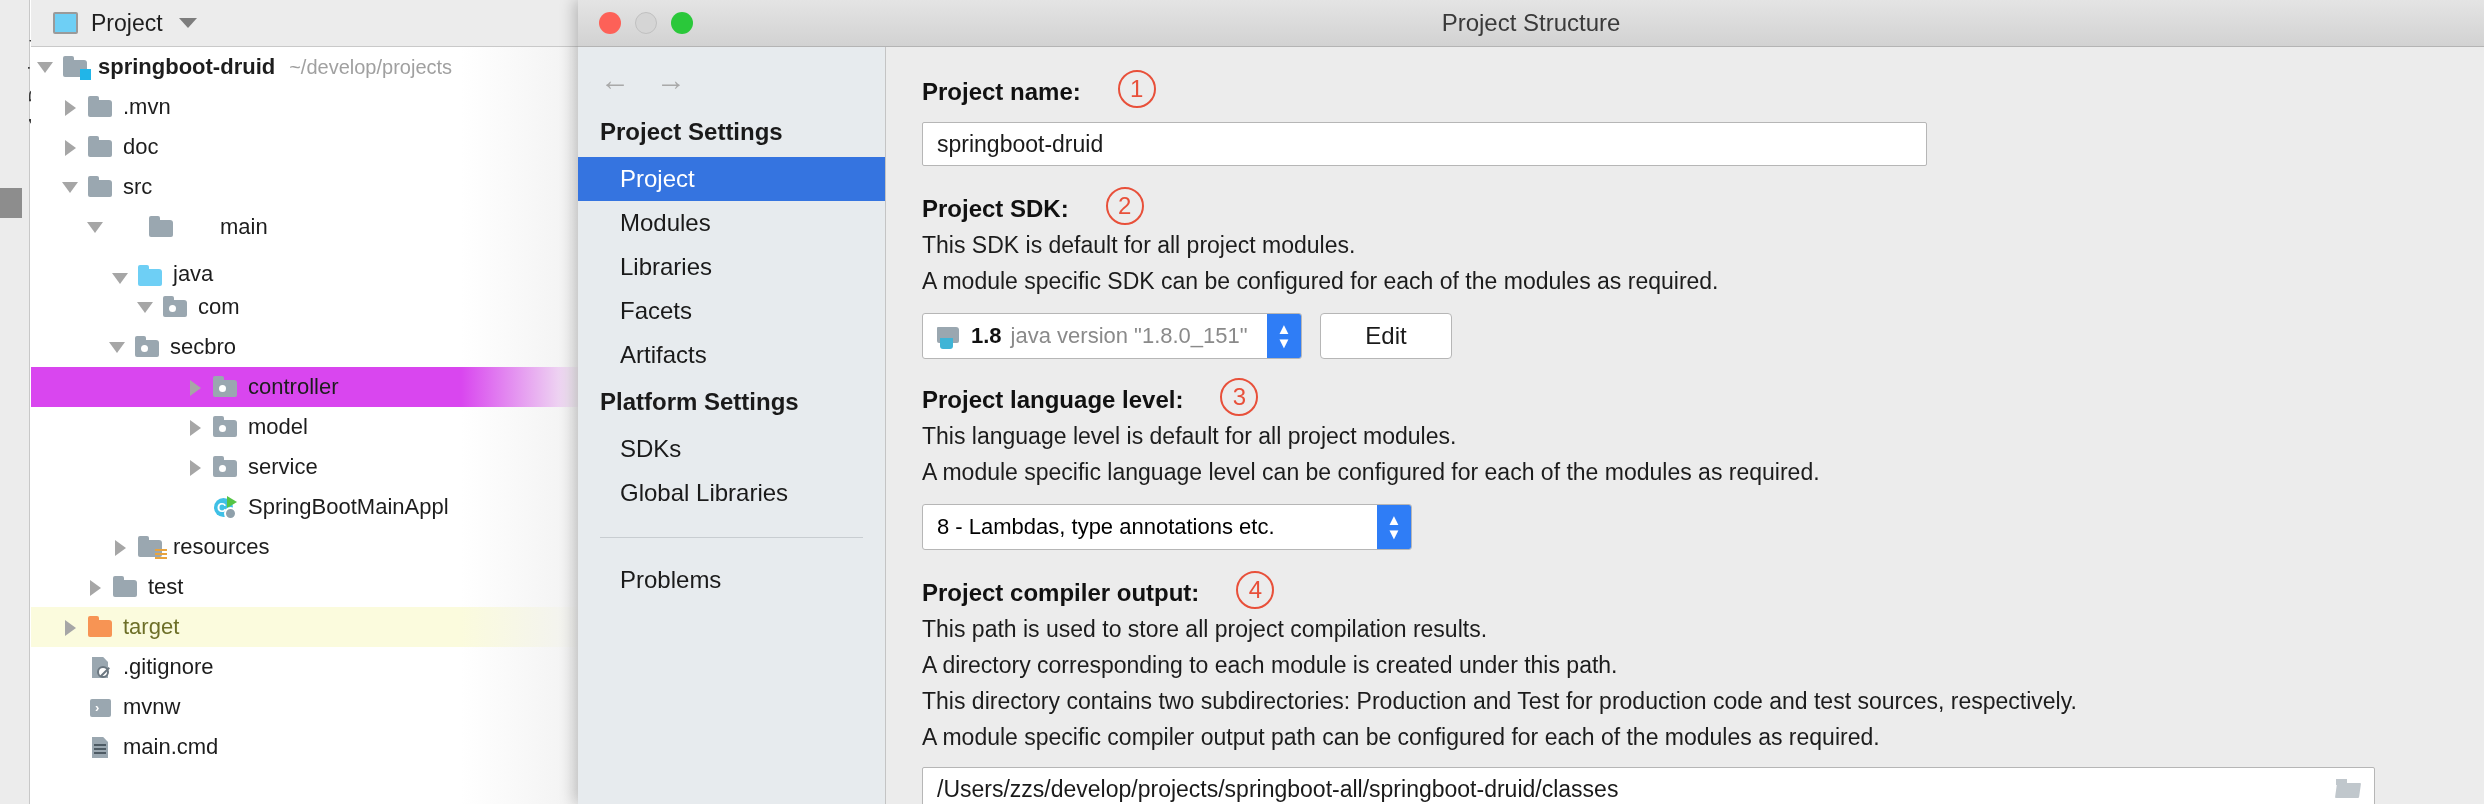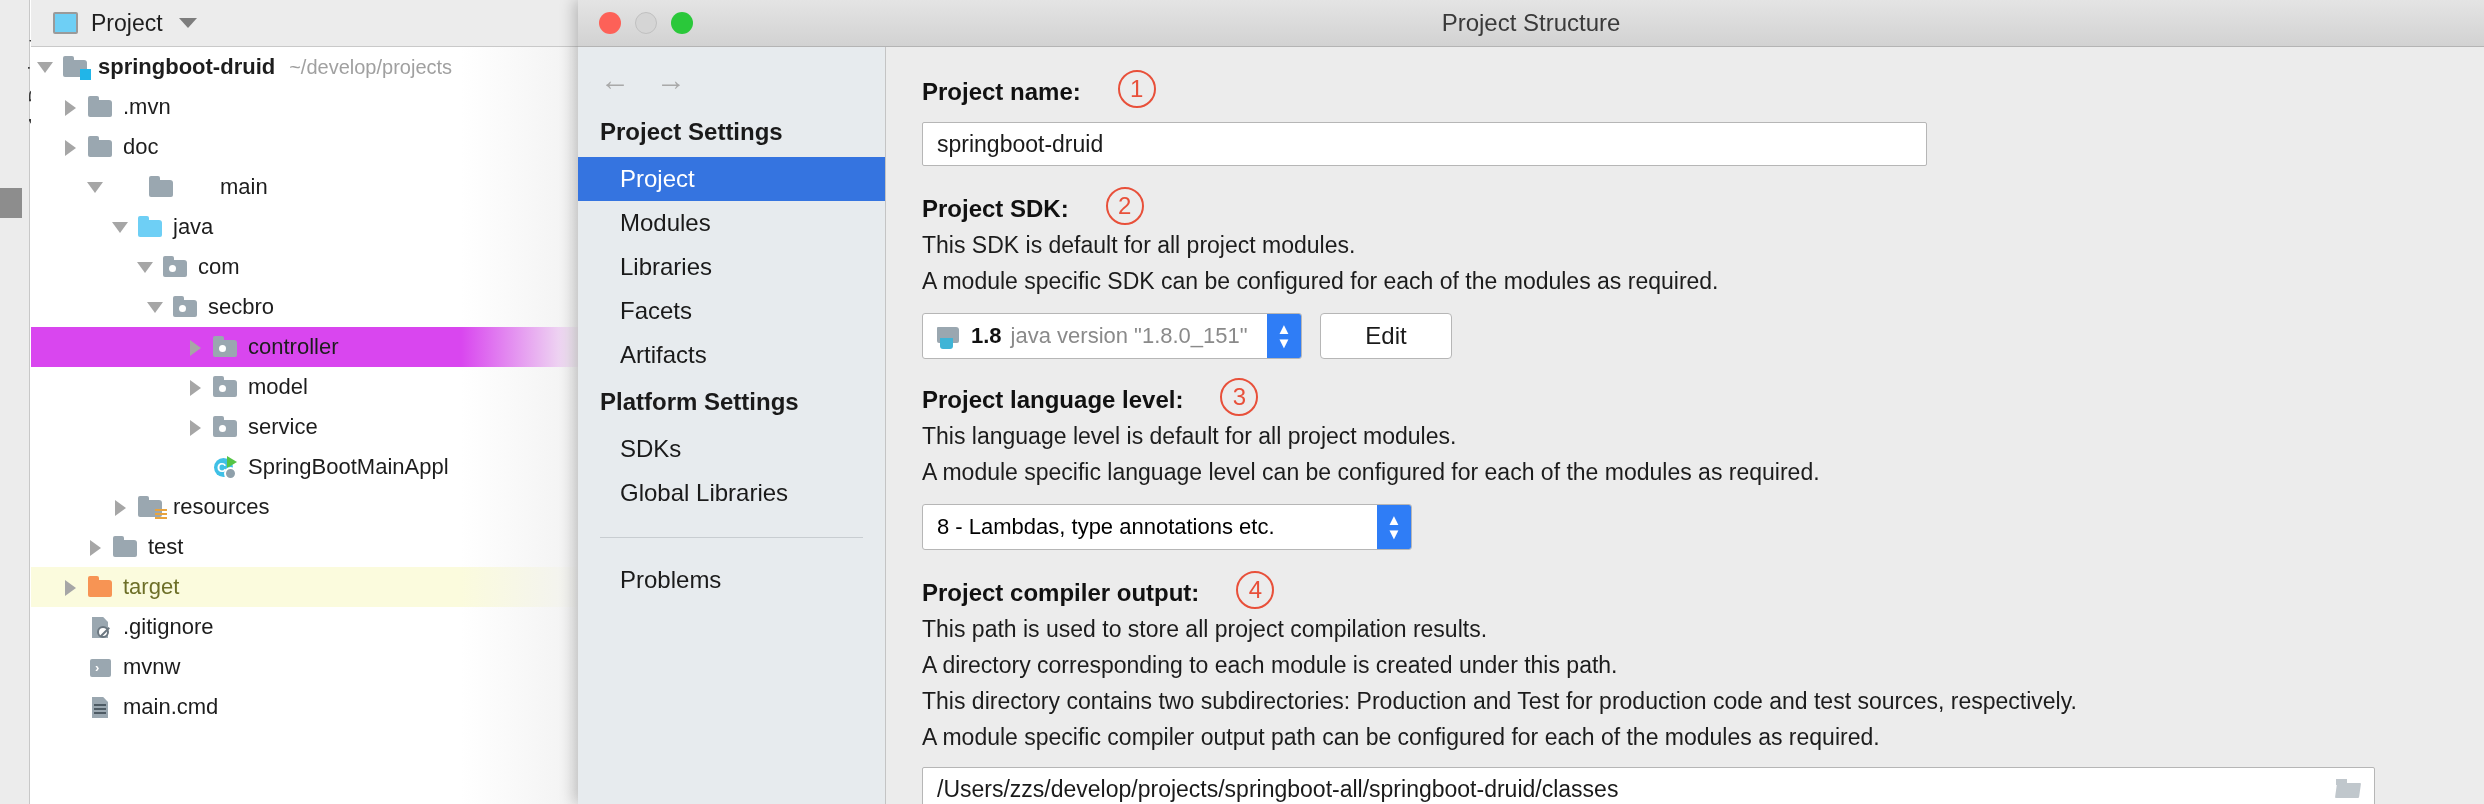--- a/index.html
+++ b/index.html
@@ -332,38 +332,43 @@
         <div class="trow" style="padding-left: 31px;">
           <span class="arrow right"></span>
           <span class="ficon ic-folder"></span>
           <span class="tlabel">.mvn</span>
         </div>
         <div class="trow" style="padding-left: 31px;">
           <span class="arrow right"></span>
           <span class="ficon ic-folder"></span>
           <span class="tlabel">doc</span>
         </div>
+        <div class="trow" style="padding-left: 31px;">
+          <span class="arrow down"></span>
+          <span class="ficon ic-folder"></span>
+          <span class="tlabel">src</span>
+        </div>
         <div class="trow" style="padding-left: 56px; gap: 36px;">
           <span class="arrow down"></span>
           <span class="ficon ic-folder"></span>
           <span class="tlabel">main</span>
         </div>
-        <div class="trow" style="padding-left: 81px;">
+        <div class="trow" style="padding-left: 81px; align-items: flex-end;">
           <span class="arrow down"></span>
           <span class="ficon ic-srcfolder"></span>
           <span class="tlabel">java</span>
         </div>
         <div class="trow" style="padding-left: 106px;">
           <span class="arrow down"></span>
           <span class="ficon ic-folder ic-package">
             <span class="dot"></span>
           </span>
           <span class="tlabel">com</span>
         </div>
-        <div class="trow" style="padding-left: 116px;">
+        <div class="trow" style="padding-left: 78px;">
           <span class="arrow down"></span>
           <span class="ficon ic-folder ic-package">
             <span class="dot"></span>
           </span>
           <span class="tlabel">secbro</span>
         </div>
         <div class="trow sel" style="padding-left: 156px;">
           <span class="arrow right"></span>
           <span class="ficon ic-folder ic-package">
             <span class="dot"></span>

